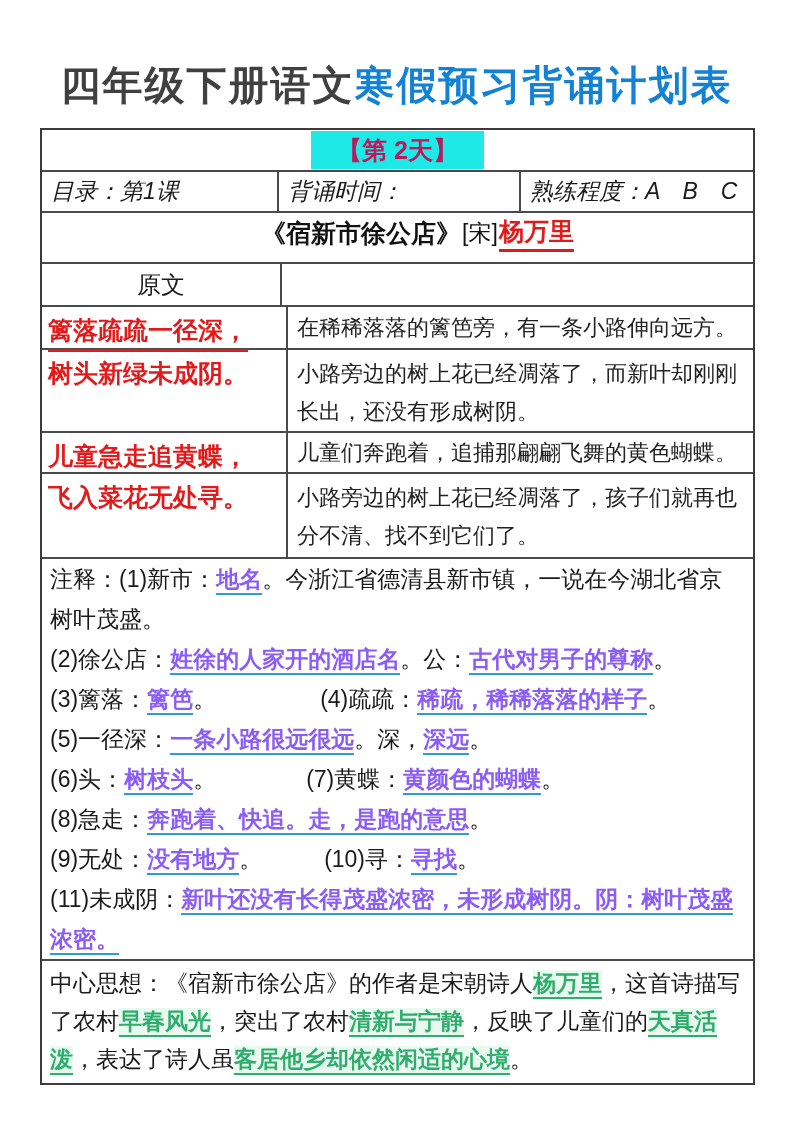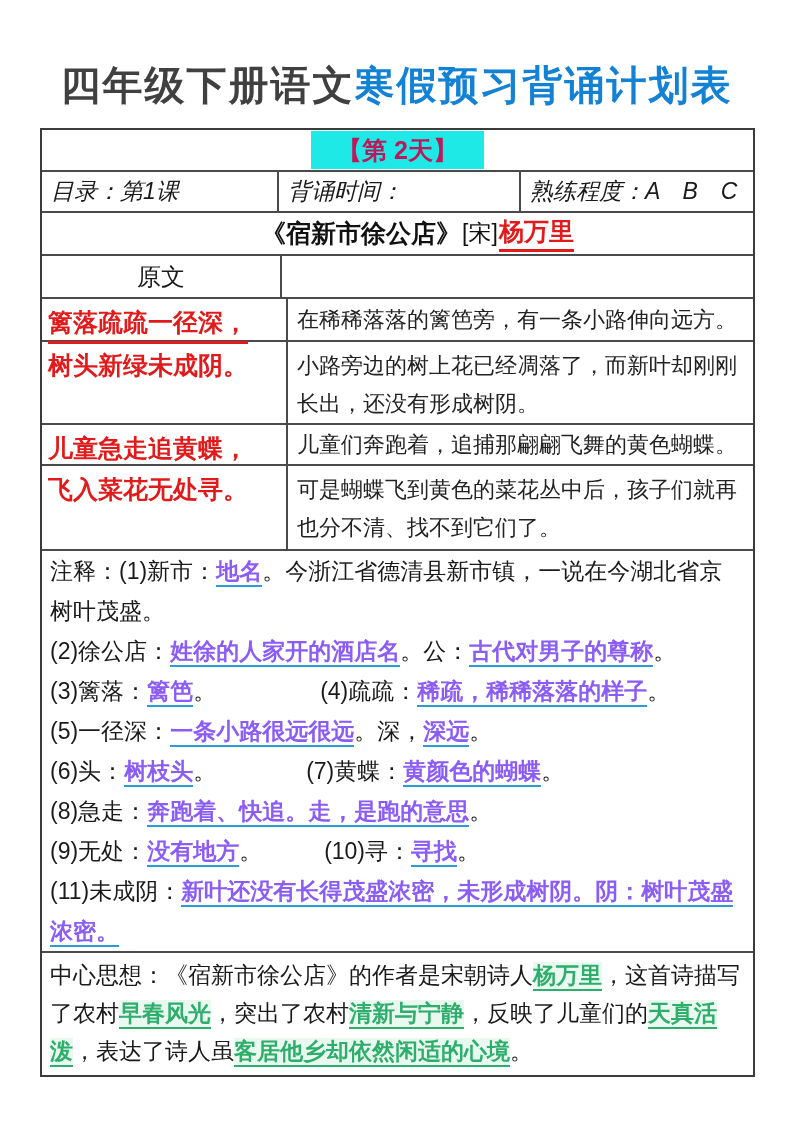--- a/index.html
+++ b/index.html
@@ -32,21 +32,21 @@
   .r-info .cell{display:flex;align-items:center;padding-left:9px;font-size:23px;}
   .c-catalog{width:226px;}
   .c-time{width:231px;border-left:2px solid #4a4a4a;}
   .c-prof{flex:1;border-left:2px solid #4a4a4a;}
 
   .r-poemtitle{height:41px;justify-content:center;align-items:center;font-size:25px;padding-left:40px;}
   .pt-book{font-weight:bold;color:#111111;}
   .pt-dyn{font-size:23px;color:#111111;margin:0 1px;}
   .pt-author{color:#e11b1c;font-weight:bold;border-bottom:3px solid #e11b1c;padding-bottom:1px;}
 
-  .r-colhead{height:41px;font-size:24px;}
+  .r-colhead{height:41px;font-size:24px;margin-top:8px;}
   .col-left{width:238px;border-right:2px solid #4a4a4a;display:flex;align-items:center;justify-content:center;}
   .col-right{flex:1;display:flex;align-items:center;justify-content:center;}
 
   .r-poem .orig{
     width:238px;border-right:2px solid #4a4a4a;display:flex;align-items:flex-start;
     padding:7px 0 0 6px;font-size:25px;font-weight:bold;color:#e11b1c;white-space:nowrap;
   }
   .r-poem .orig .u-red{border-bottom:3px solid #e11b1c;padding-bottom:2px;}
   .r-poem .trans{
     flex:1;padding:5px 6px 0 9px;font-size:22px;line-height:38px;color:#222222;
@@ -105,21 +105,21 @@
     <div class="trans">小路旁边的树上花已经凋落了，而新叶却刚刚长出，还没有形成树阴。</div>
   </div>
 
   <div class="row r-poem h1line">
     <div class="orig">儿童急走追黄蝶，</div>
     <div class="trans">儿童们奔跑着，追捕那翩翩飞舞的黄色蝴蝶。</div>
   </div>
 
   <div class="row r-poem h2line2">
     <div class="orig">飞入菜花无处寻。</div>
-    <div class="trans">可是蝴蝶飞到黄色的菜花丛中后，孩子们就再也分不清、找不到它们了。</div>
+    <div class="trans">小路旁边的树上花已经凋落了，孩子们就再也分不清、找不到它们了。</div>
   </div>
 
   <div class="row r-notes">
     <div class="note-line"><span class="seg-plain">注释：(1)新市：</span><span class="seg-blue">地名</span><span class="seg-plain">。今浙江省德清县新市镇，一说在今湖北省京</span></div>
     <div class="note-line"><span class="seg-plain">树叶茂盛。</span></div>
     <div class="note-line"><span class="seg-plain">(2)徐公店：</span><span class="seg-blue">姓徐的人家开的酒店名</span><span class="seg-plain">。公：</span><span class="seg-blue">古代对男子的尊称</span><span class="seg-plain">。</span></div>
     <div class="note-line"><span class="seg-plain">(3)篱落：</span><span class="seg-blue">篱笆</span><span class="seg-plain">。</span><span class="seg-gap" style="width: 104px;"></span><span class="seg-plain">(4)疏疏：</span><span class="seg-blue">稀疏，稀稀落落的样子</span><span class="seg-plain">。</span></div>
     <div class="note-line"><span class="seg-plain">(5)一径深：</span><span class="seg-blue">一条小路很远很远</span><span class="seg-plain">。深，</span><span class="seg-blue">深远</span><span class="seg-plain">。</span></div>
     <div class="note-line"><span class="seg-plain">(6)头：</span><span class="seg-blue">树枝头</span><span class="seg-plain">。</span><span class="seg-gap" style="width: 90px;"></span><span class="seg-plain">(7)黄蝶：</span><span class="seg-blue">黄颜色的蝴蝶</span><span class="seg-plain">。</span></div>
     <div class="note-line"><span class="seg-plain">(8)急走：</span><span class="seg-blue">奔跑着、快追。走，是跑的意思</span><span class="seg-plain">。</span></div>

